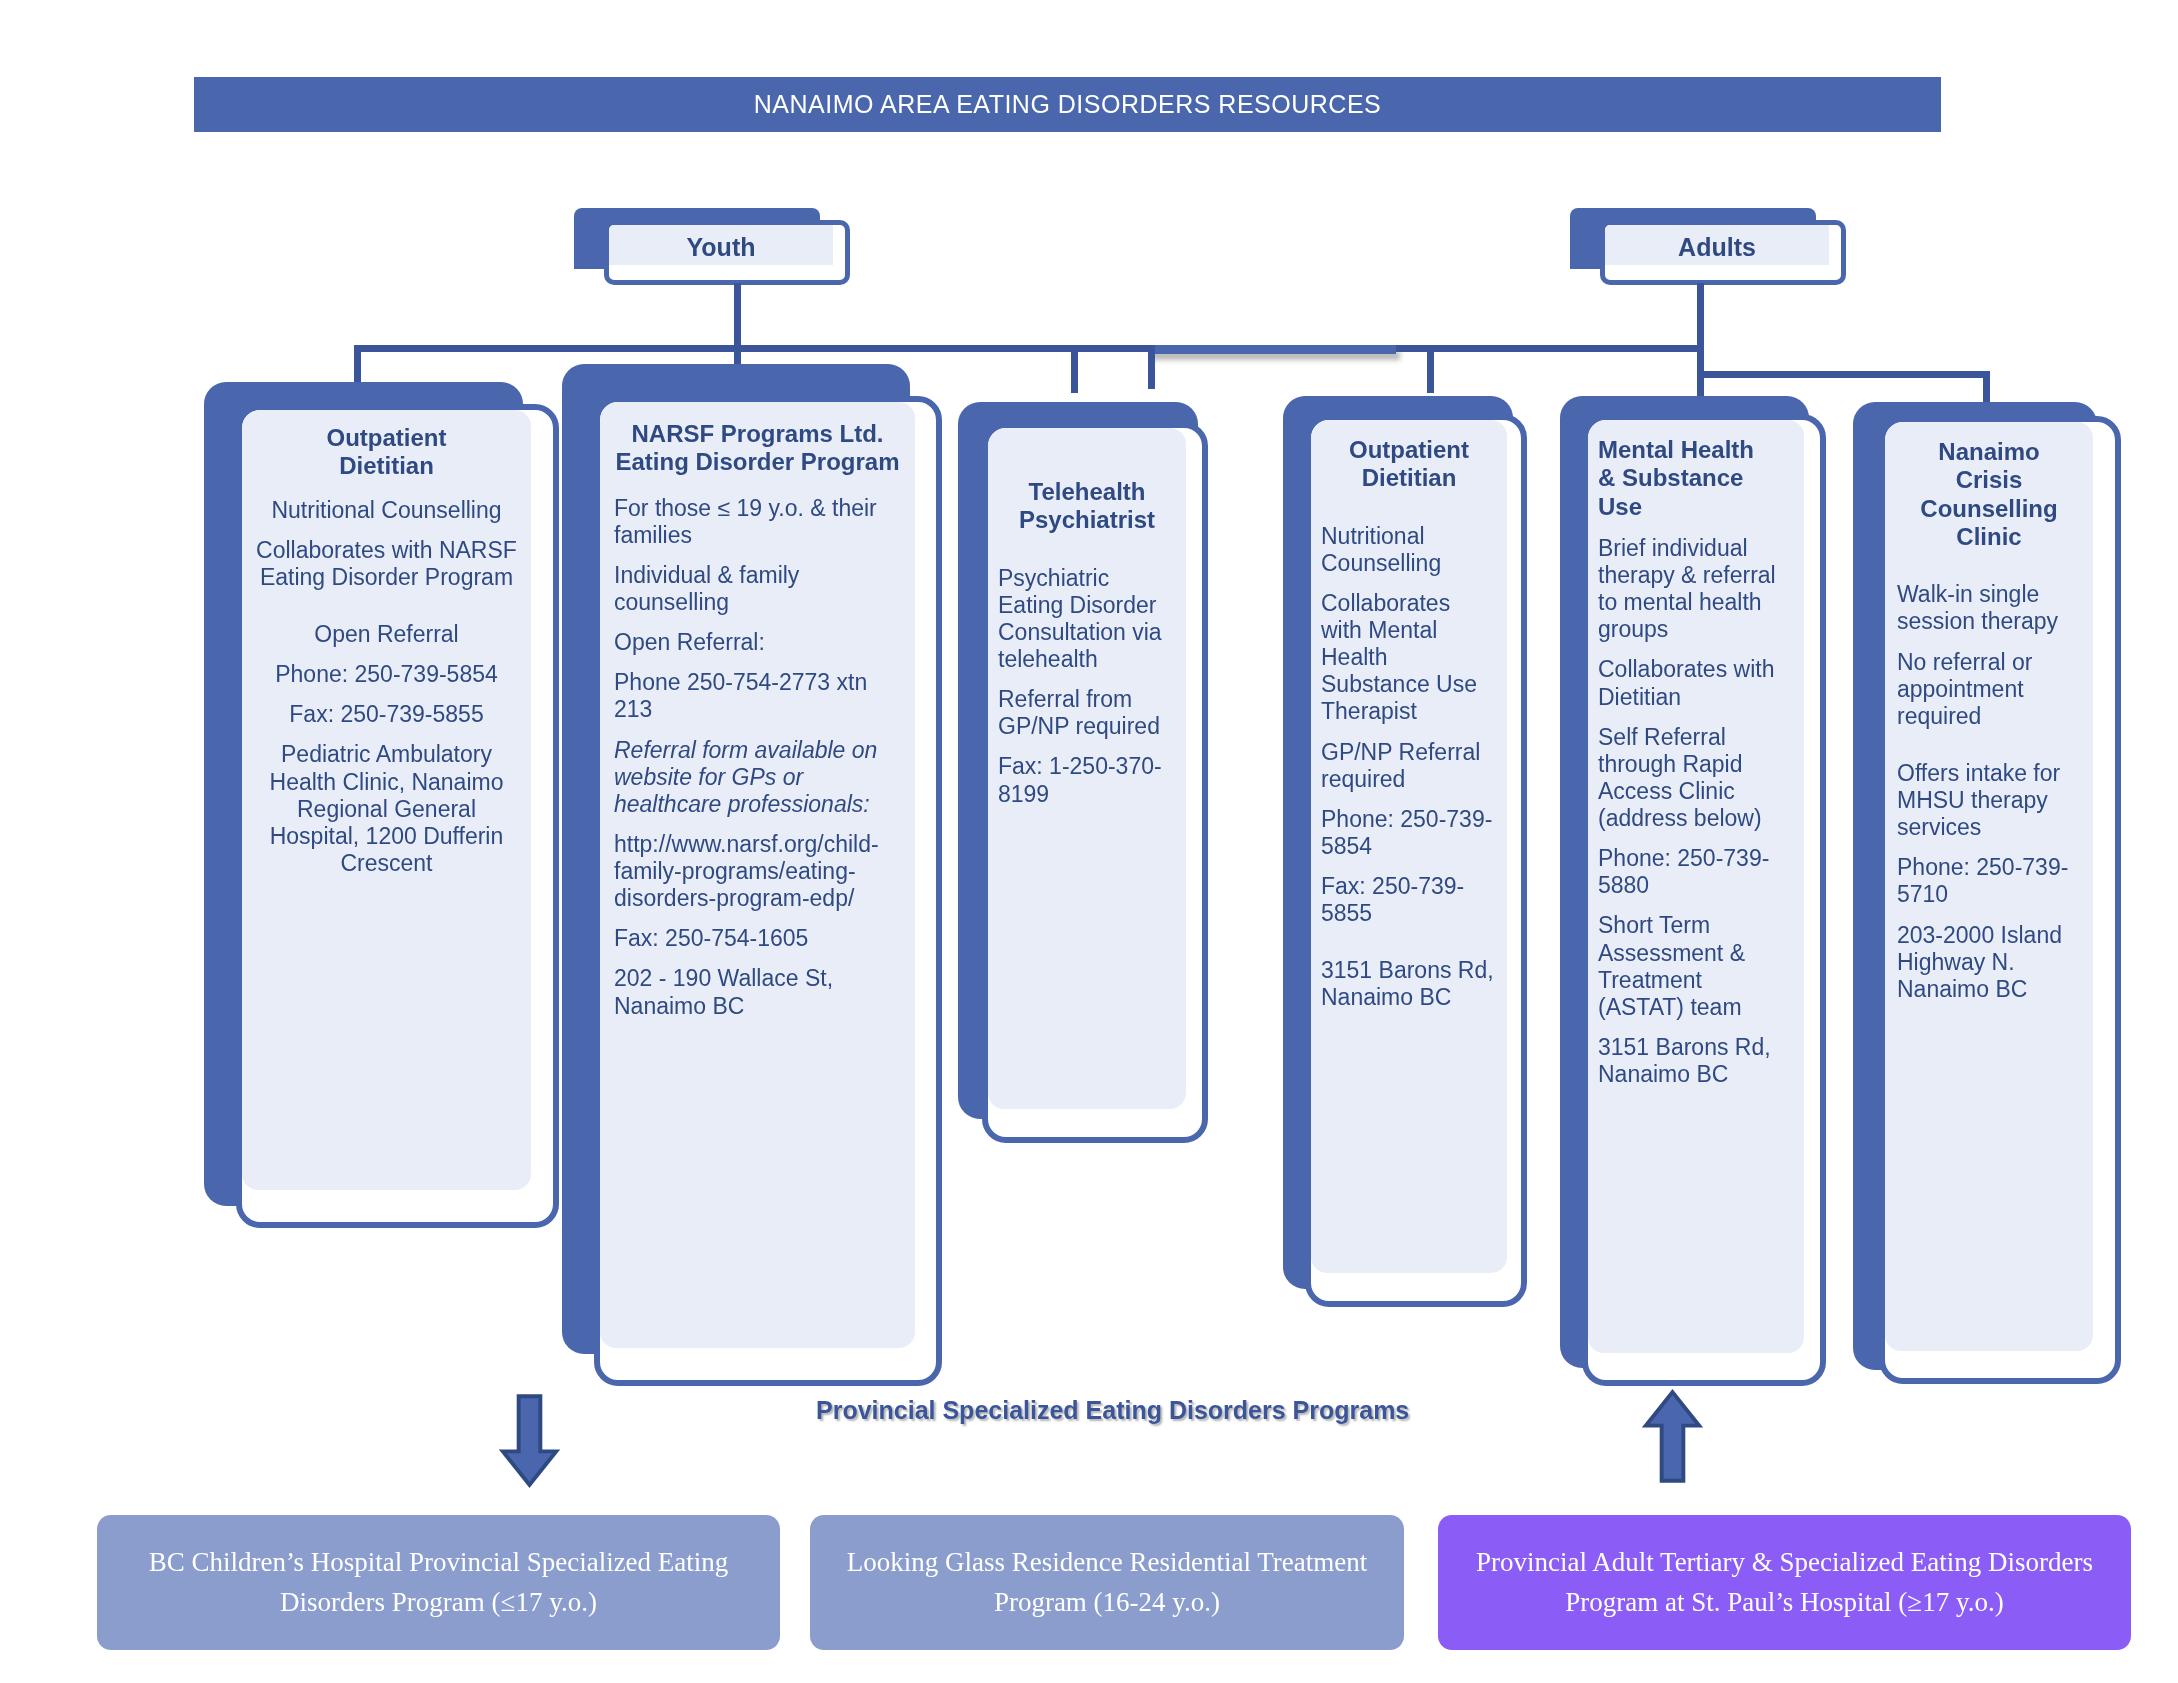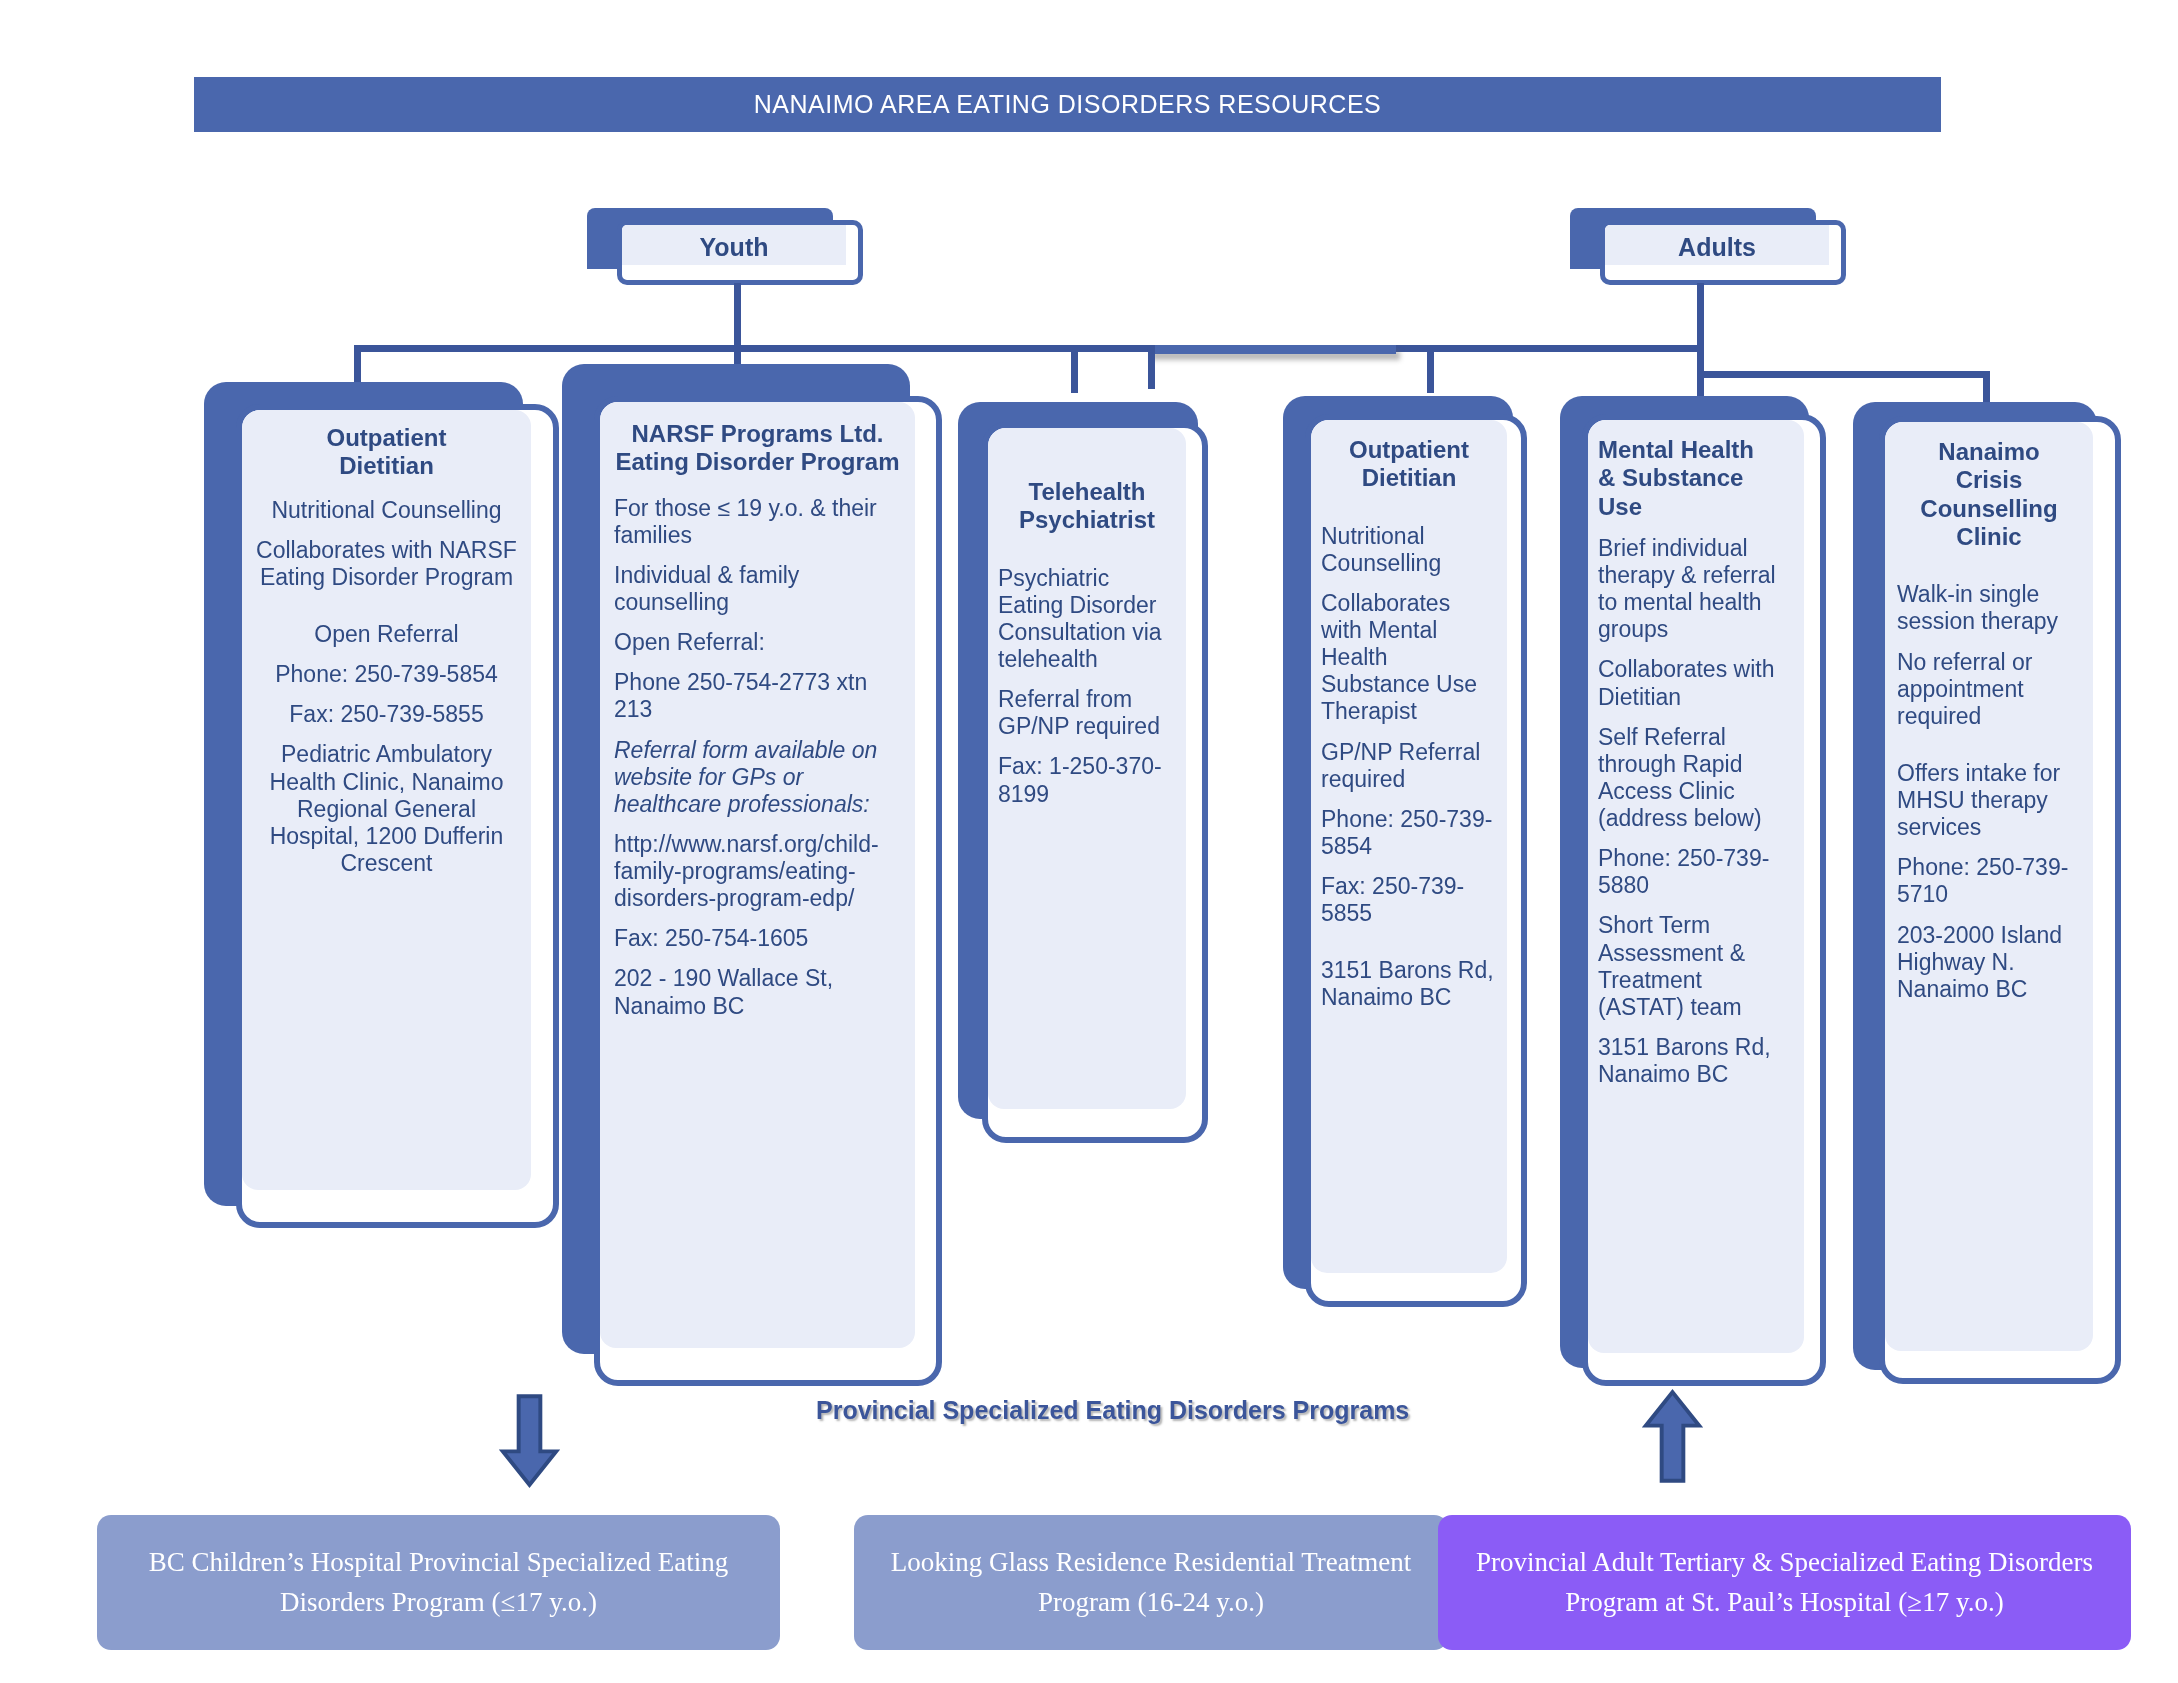--- a/index.html
+++ b/index.html
@@ -183,21 +183,21 @@
 </style>
 </head>
 <body>
 
 <div class="stage">
 
   <div class="title-bar" style="background: rgb(74, 103, 173);">
     <span>NANAIMO AREA EATING DISORDERS RESOURCES</span>
   </div>
 
-  <div class="cat" style="left:595px; top:220px;">
+  <div class="cat" style="left:582px; top:220px;">
     <div class="shadow"></div>
     <div class="box">
       <div class="inner">
         <div class="label">Youth</div>
       </div>
     </div>
   </div>
 
   <div class="cat" style="left:1578px; top:220px;">
     <div class="shadow"></div>
@@ -339,21 +339,21 @@
     <svg width="69" height="95" viewBox="0 0 70 96">
       <polygon points="35,4 62,38 46,38 46,94 24,94 24,38 8,38" fill="#4a67ad" stroke="#2f4a82" stroke-width="4"></polygon>
     </svg>
   </div>
 
   <div class="prov-label" style="left: 816px; top: 1396px; color: rgb(59, 85, 154);">Provincial Specialized Eating Disorders Programs</div>
 
   <div class="pbox" style="left: 97px; top: 1515px; width: 683px; height: 135px; background: rgb(139, 157, 205);">
     <span>BC Children’s Hospital Provincial Specialized Eating Disorders Program (≤17 y.o.)</span>
   </div>
-  <div class="pbox" style="left: 810px; top: 1515px; width: 594px; height: 135px; background: rgb(139, 157, 205); margin-left: 44px;">
+  <div class="pbox" style="left: 810px; top: 1515px; width: 594px; height: 135px; background: rgb(139, 157, 205);">
     <span>Looking Glass Residence Residential Treatment Program (16-24 y.o.)</span>
   </div>
   <div class="pbox" style="left: 1438px; top: 1515px; width: 693px; height: 135px; background: #8b5cf6;">
     <span>Provincial Adult Tertiary &amp; Specialized Eating Disorders Program at St. Paul’s Hospital (≥17 y.o.)</span>
   </div>
 
 </div>
 
 
 </body></html>

